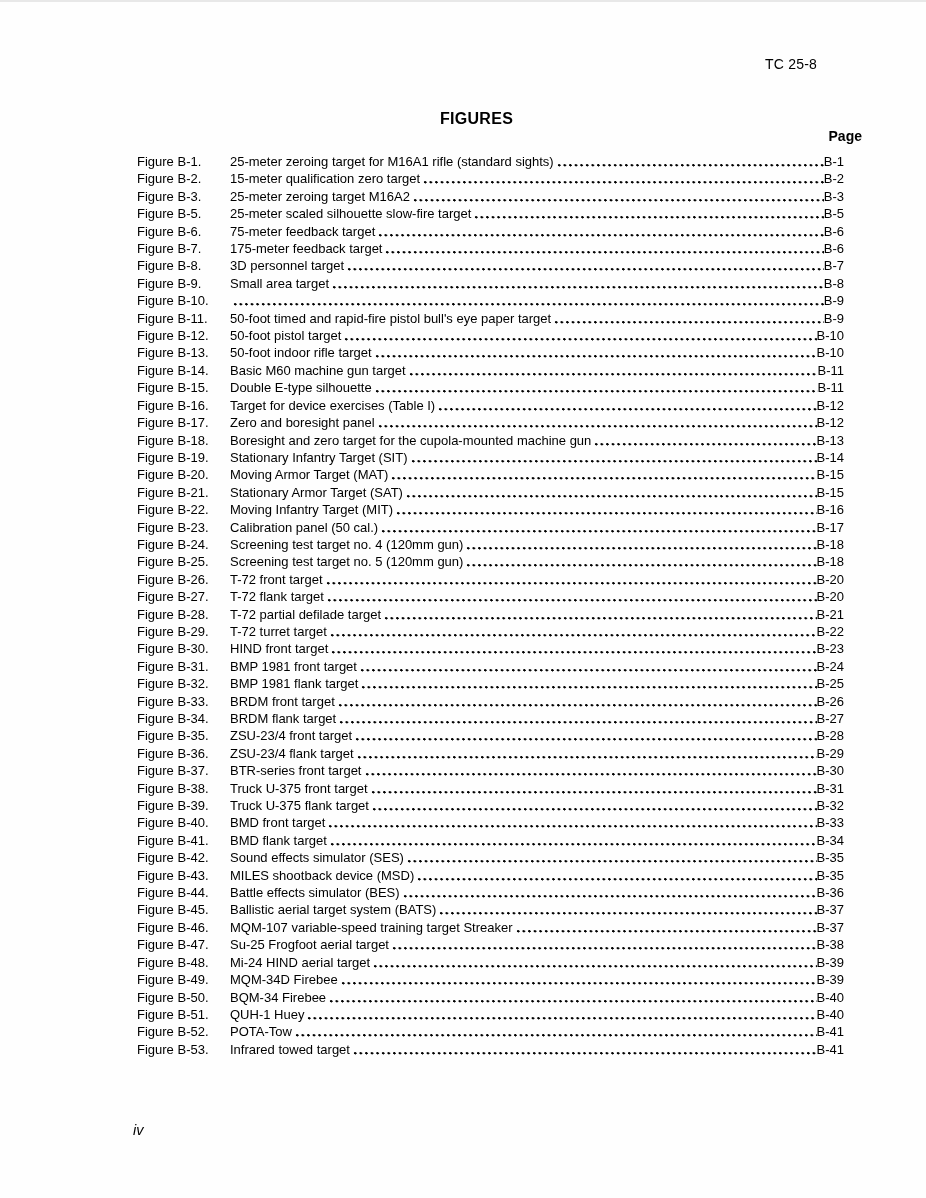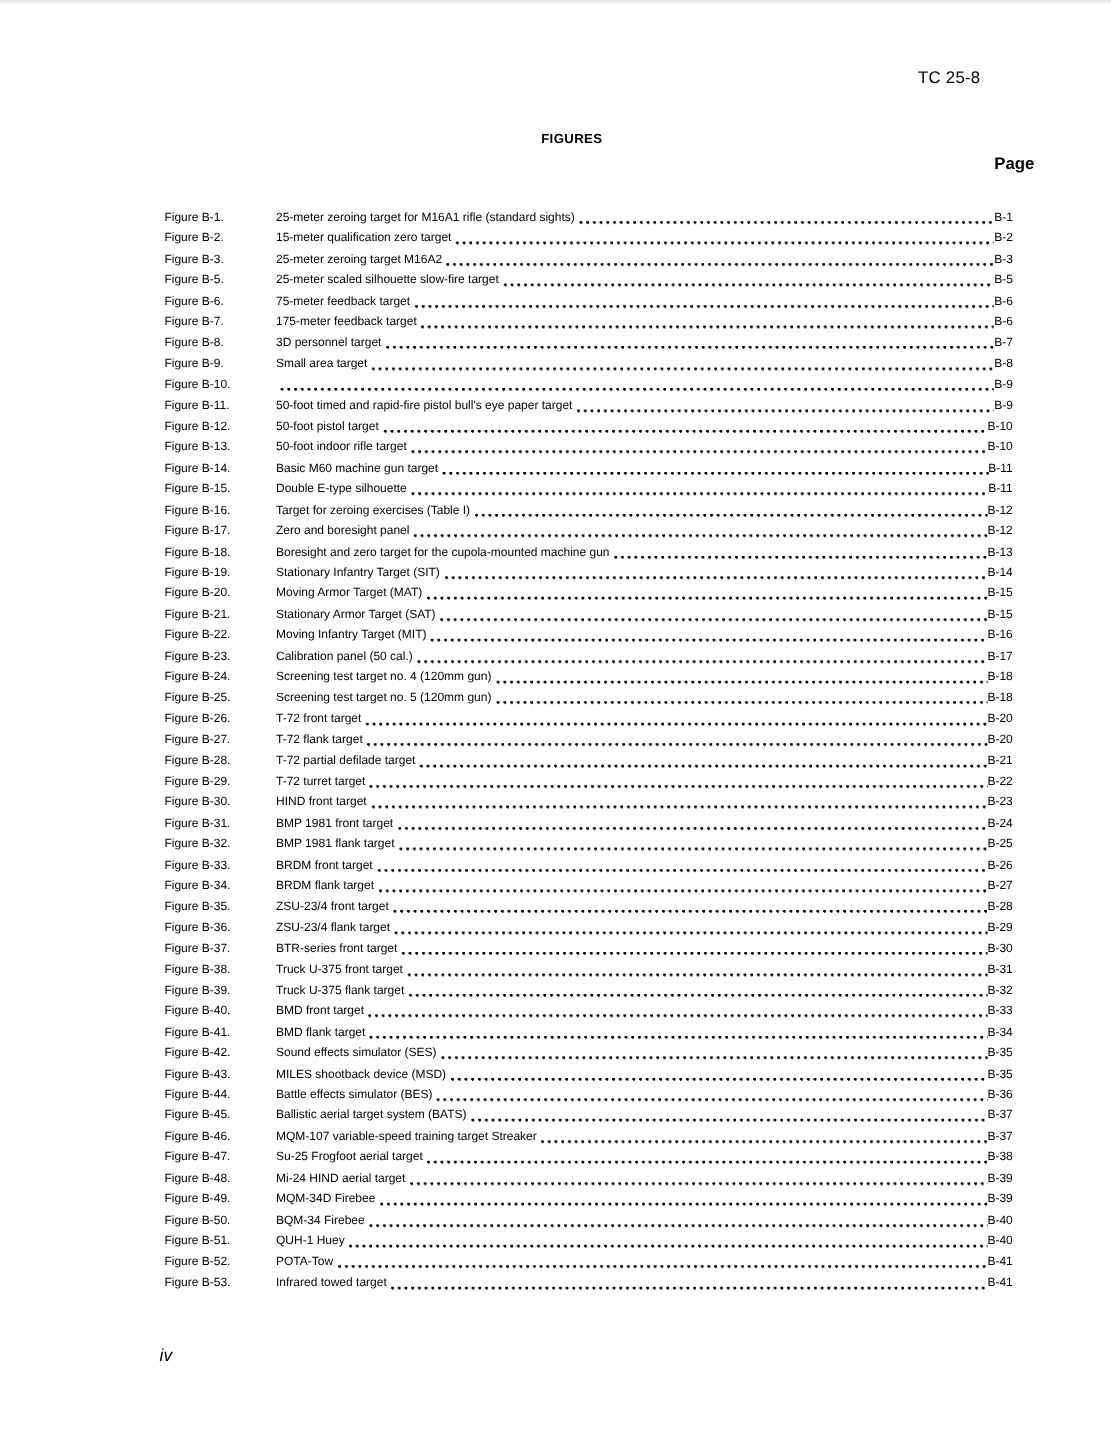--- a/index.html
+++ b/index.html
@@ -22,36 +22,36 @@
   }
   .doc-title {
     position: absolute;
     top: 108px;
     left: 0;
     width: 100%;
     box-sizing: border-box;
     padding-left: 27px;
     text-align: center;
     font-weight: bold;
-    font-size: 11px;
+    font-size: 16px;
     letter-spacing: 0.3px;
   }
   .page-col-header {
     position: absolute;
     top: 126px;
     right: 64px;
     font-weight: bold;
     font-size: 14px;
   }
   .figures-list {
     position: absolute;
-    top: 171px;
+    top: 151px;
     left: 137px;
     width: 707px;
-    font-size: 10px;
+    font-size: 13px;
   }
   .row {
     display: flex;
     height: 17.42px;
     line-height: 17.42px;
     white-space: nowrap;
     align-items: stretch;
   }
   .lbl { flex: none; width: 93px; }
   .desc { flex: none; }
@@ -177,21 +177,21 @@
 
     <div class="row">
       <span class="lbl">Figure B-15.</span>
       <span class="desc">Double E-type silhouette</span>
       <span class="leader"></span>
       <span class="pg">B-11</span>
     </div>
 
     <div class="row">
       <span class="lbl">Figure B-16.</span>
-      <span class="desc">Target for zeroing exercises (Table I)</span>
+      <span class="desc">Target for device exercises (Table I)</span>
       <span class="leader"></span>
       <span class="pg">B-12</span>
     </div>
 
     <div class="row">
       <span class="lbl">Figure B-17.</span>
       <span class="desc">Zero and boresight panel</span>
       <span class="leader"></span>
       <span class="pg">B-12</span>
     </div>

